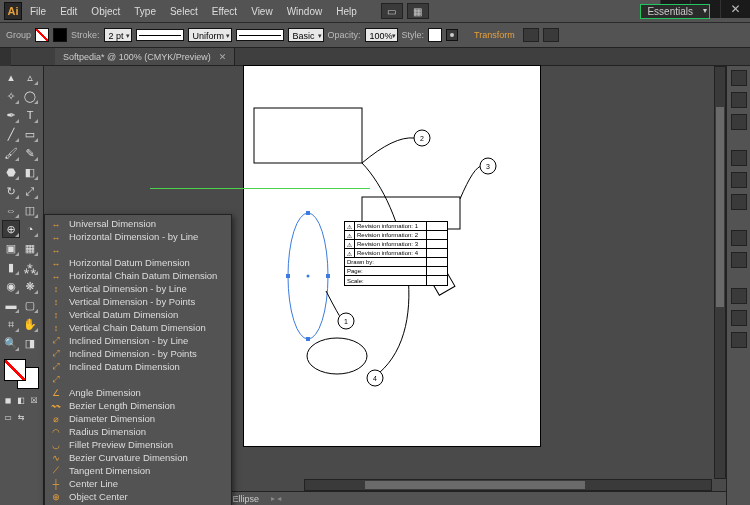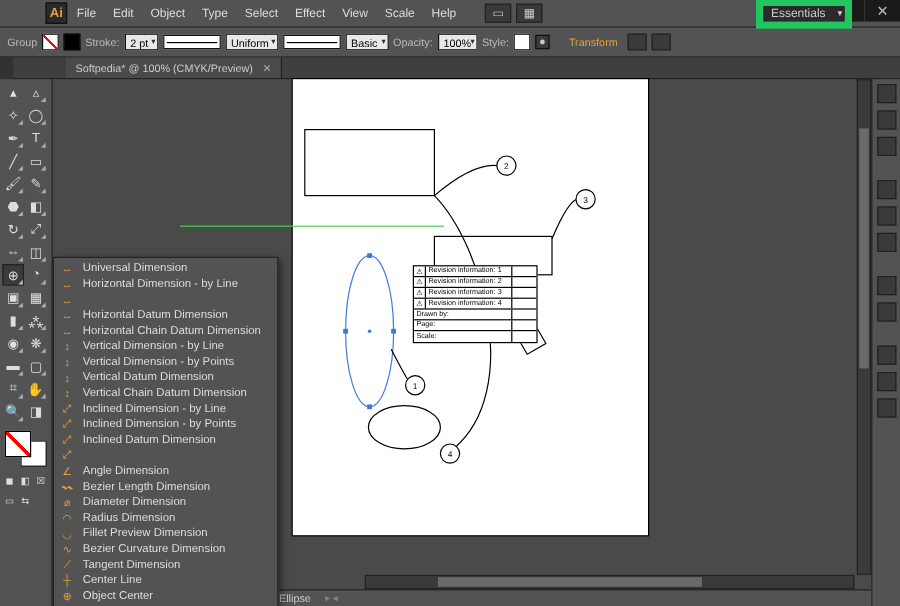--- a/index.html
+++ b/index.html
@@ -3,26 +3,26 @@
 <meta charset="utf-8">
 <style>
 * { box-sizing: border-box; margin: 0; padding: 0; font-family: "Segoe UI", Arial, sans-serif; }
 body { width: 750px; height: 505px; background: #323232; overflow: hidden; position: relative; color: #ccc; font-size: 10px; }
 .win-controls { position: absolute; top: 0; right: 0; display: flex; }
 .win-controls div { width: 30px; height: 18px; background: #1a1a1a; color: #bbb; text-align: center; line-height: 18px; font-size: 10px; border-left: 1px solid #333;}
 .win-controls div:last-child { font-size: 12px; }
 
 
 .menubar { height: 22px; background: #535353; display: flex; align-items: center; padding-left: 4px; gap: 2px; font-size: 10px; }
-.menubar .logo { width: 18px; height: 18px; background: #2a2a2a; border: 1px solid #111; display:flex;align-items:center;justify-content:center;font-size:11px;color:#e8a03c;font-weight:bold;margin-left:34px;}
+.menubar .logo { width: 18px; height: 18px; background: #2a2a2a; border: 1px solid #111; display:flex;align-items:center;justify-content:center;font-size:11px;color:#e8a03c;font-weight:bold;}
 .menubar span { padding: 2px 6px; color: #ddd; }
 .menubar .sep { flex: 0 0 12px; }
 .menubar .iconbtn { width: 22px; height: 16px; background: #3a3a3a; border: 1px solid #222; margin-left: 2px; display:flex;align-items:center;justify-content:center;}
 .workspace-sel { margin-left: auto; display: flex; align-items: center; gap: 4px; }
-.workspace-sel .combo { background: #2a2a2a; border: 6px solid #22c55e; padding: 1px 16px 1px 6px; font-size: 10px; color: #ccc; position:relative;}
+.workspace-sel .combo { background: #2a2a2a; border: 1px solid #22c55e; padding: 1px 16px 1px 6px; font-size: 10px; color: #ccc; position:relative;}
 .workspace-sel .combo::after{content:"▾";position:absolute;right:2px;top:1px;font-size:8px;}
 .workspace-sel .icon { width: 16px; height: 16px; color:#ccc;text-align:center;line-height:16px;}
 
 
 .controlbar { height: 26px; background: #535353; border-top: 1px solid #2a2a2a; border-bottom: 1px solid #222; display: flex; align-items: center; padding: 0 6px; font-size: 9px; color: #ccc; gap: 4px; }
 .controlbar .lbl { color: #bbb; }
 .controlbar .swatch { width: 14px; height: 14px; background: #fff; border: 1px solid #111; }
 .controlbar .swatch.none { background: #fff; position: relative; }
 .controlbar .swatch.none::after { content: ""; position: absolute; inset: 0; background: linear-gradient(to top right, transparent 45%, red 45%, red 55%, transparent 55%); }
 .controlbar .field { background: #e8e8e8; color: #000; border: 1px solid #111; padding: 0 4px; height: 14px; line-height: 14px; min-width: 28px; position:relative;}
@@ -93,21 +93,21 @@
 
 <div class="menubar">
   <div class="logo">Ai</div>
   <span>File</span>
   <span>Edit</span>
   <span>Object</span>
   <span>Type</span>
   <span>Select</span>
   <span>Effect</span>
   <span>View</span>
-  <span>Scale</span>
+  <span>Window</span>
   <span>Help</span>
   <div class="sep"></div>
   <div class="iconbtn">▭</div>
   <div class="iconbtn">▦</div>
   <div class="workspace-sel">
     <div class="combo">Essentials</div>
     <div class="icon">🔍</div>
     <div class="icon">▭</div>
   </div>
 </div>

